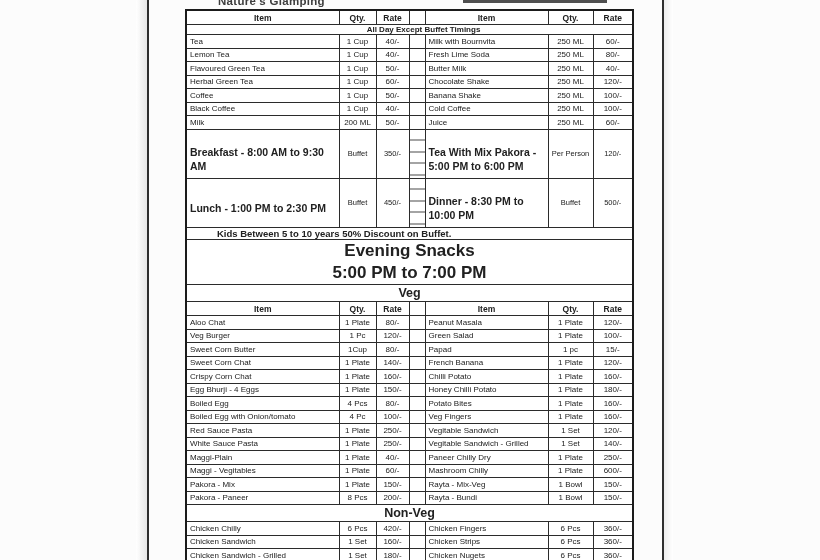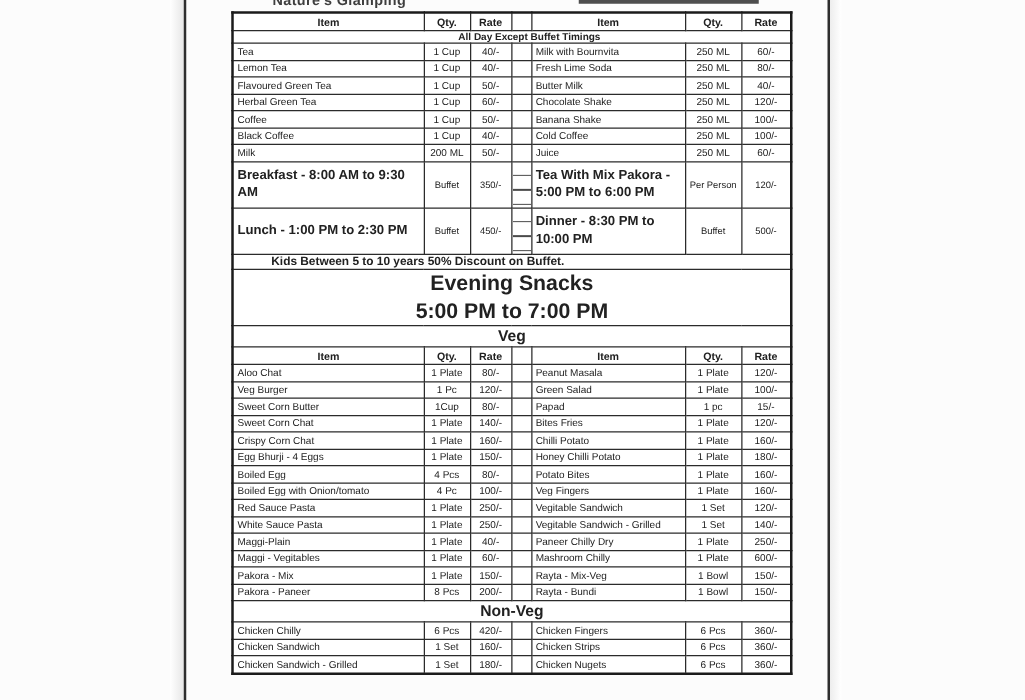--- a/index.html
+++ b/index.html
@@ -42,21 +42,21 @@
   td.hc{font-weight:bold;text-align:center;font-size:8.5px;height:13px;}
   td.item{font-size:8px;padding-left:3px;height:12.5px;}
   td.c{text-align:center;font-size:8px;}
   td.band-small{font-weight:bold;text-align:center;font-size:8px;height:9px;padding-left:28px;}
   td.note{font-weight:bold;text-align:left;font-size:9.5px;height:11.5px;padding-left:30px;}
   td.ev{text-align:center;font-weight:bold;font-size:17px;line-height:1.28;height:44px;}
   td.sect{text-align:center;font-weight:bold;font-size:12.5px;height:16px;}
   tr.buffet td{height:34px;}
   tr.buffet td.item{
     font-size:10.5px;font-weight:bold;white-space:normal;
-    line-height:1.25;padding:1px 2px 1px 3px;
+    line-height:1.25;padding:13px 2px 1px 3px;
   }
   tr.buffet td.c{font-size:7.5px;}
   td.lad{
     background:repeating-linear-gradient(to bottom,
       transparent 0,transparent 10.5px,#4a4a4a 10.5px,#4a4a4a 11.5px);
   }
 </style>
 </head>
 <body>
 
@@ -216,21 +216,21 @@
           <td class="gap"></td>
           <td class="item">Papad</td>
           <td class="c">1 pc</td>
           <td class="c">15/-</td>
         </tr>
         <tr>
           <td class="item">Sweet Corn Chat</td>
           <td class="c">1 Plate</td>
           <td class="c">140/-</td>
           <td class="gap"></td>
-          <td class="item">Bites Fries</td>
+          <td class="item">French Banana</td>
           <td class="c">1 Plate</td>
           <td class="c">120/-</td>
         </tr>
         <tr>
           <td class="item">Crispy Corn Chat</td>
           <td class="c">1 Plate</td>
           <td class="c">160/-</td>
           <td class="gap"></td>
           <td class="item">Chilli Potato</td>
           <td class="c">1 Plate</td>

